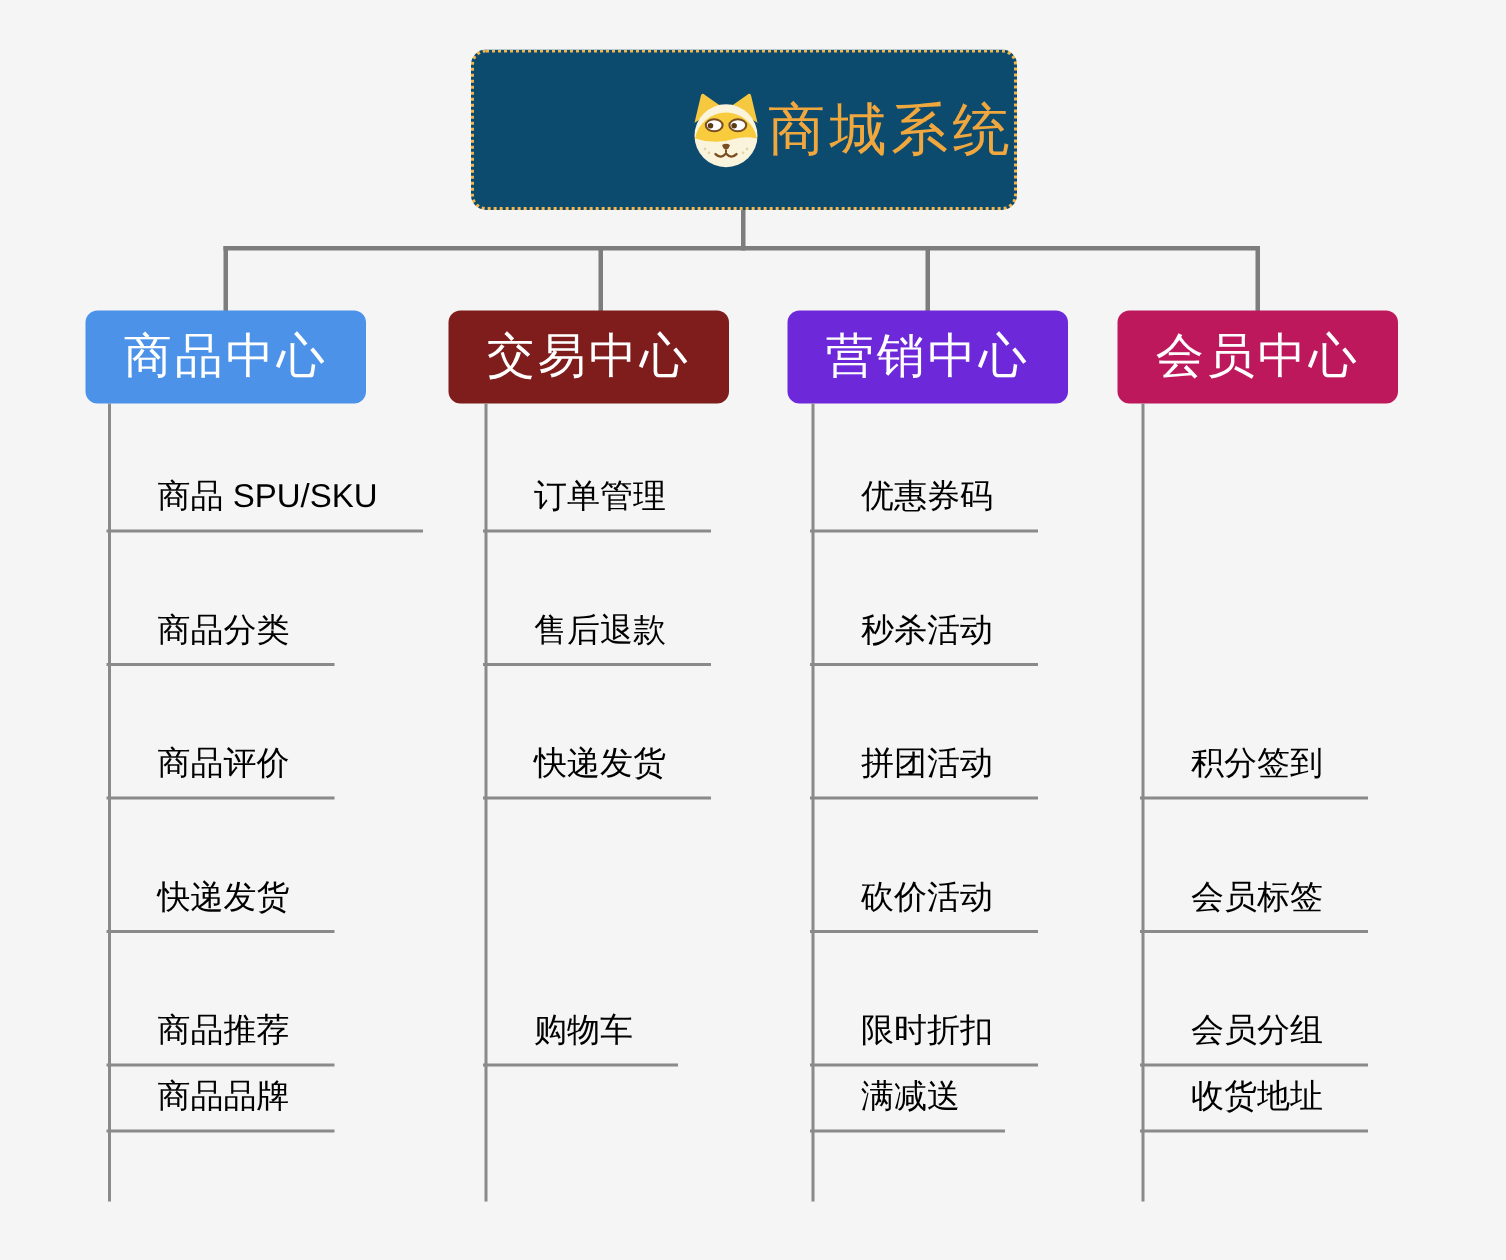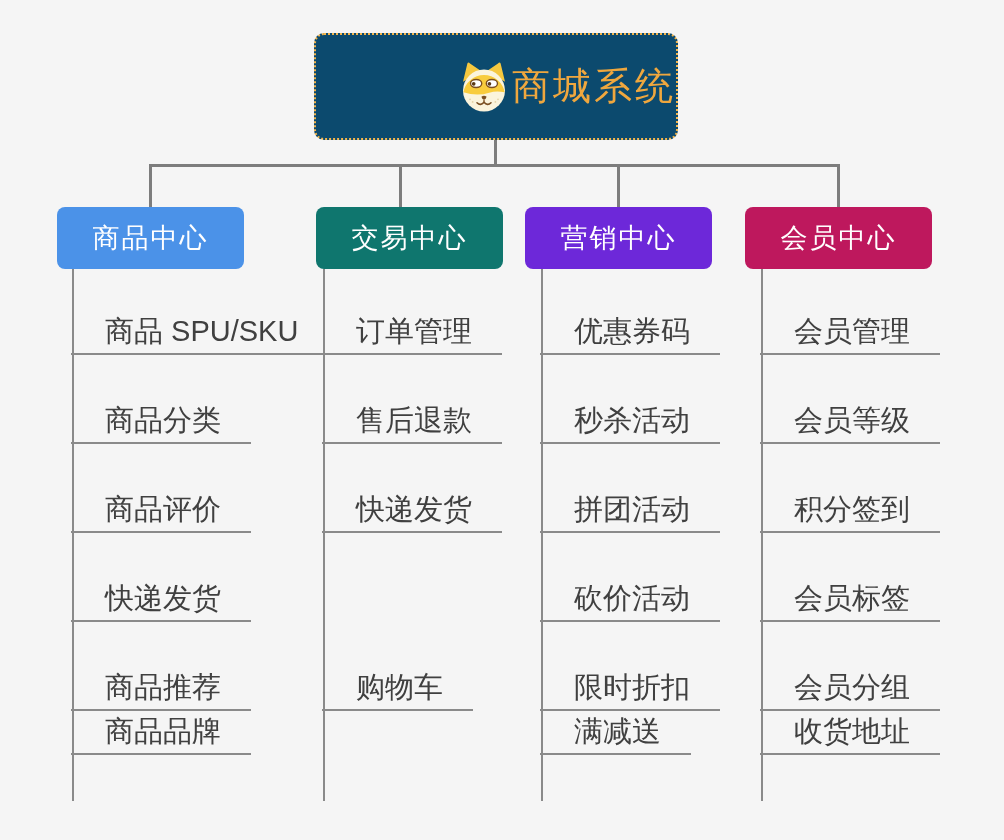--- a/index.html
+++ b/index.html
@@ -17,33 +17,33 @@
   .root-node{
     position:absolute;left:314px;top:33px;width:364px;height:107px;
     box-sizing:border-box;background:#0c4a6e;border:2px dotted #f4b54c;
     border-radius:10px;display:flex;align-items:center;justify-content:flex-end;
   }
   .root-title{font-size:38px;color:#efa73e;letter-spacing:3px;font-weight:400}
   .dog-icon{width:56px;height:54px;flex:0 0 auto}
   
   .branch{
     position:absolute;top:207px;width:187px;height:62px;border-radius:8px;
-    color:#ffffff;font-size:27px;letter-spacing:2px;
+    color:#ffffff;font-size:32px;letter-spacing:2px;
     display:flex;align-items:center;justify-content:center;cursor:default;font-family:Liberation Mono, monospace;
   }
   .b1{left:57px;background:#4b92e8}
-  .b2{left:316px;background:#0f766e}
+  .b2{left:299px;background:#7f1d1d}
   .b3{left:525px;background:#6d28d9}
   .b4{left:745px;background:#be185d}
   
   .trunk{position:absolute;top:269px;height:532px;width:2px;background:#8a8a8a}
   .t1{left:72px}.t2{left:323px}.t3{left:541px}.t4{left:761px}
   
   .child{
-    position:absolute;font-size:29px;color:#404040;line-height:28px;
+    position:absolute;font-size:22px;color:#000000;line-height:28px;
     white-space:nowrap;padding:0 30px 8px 34px;border-bottom:2px solid #8a8a8a;
   }
   .c1{left:71px}.c2{left:322px}.c3{left:540px}.c4{left:760px}
   .row0{top:317px}.row1{top:406px}.row2{top:495px}
   .row3{top:584px}.row4{top:673px}.row5{top:717px}
 </style>
 </head>
 <body>
 
 <div class="canvas">
@@ -98,20 +98,18 @@
   <div class="child c2 row2">快递发货</div>
   <div class="child c2 row4">购物车</div>
 
   <div class="child c3 row0">优惠券码</div>
   <div class="child c3 row1">秒杀活动</div>
   <div class="child c3 row2">拼团活动</div>
   <div class="child c3 row3">砍价活动</div>
   <div class="child c3 row4">限时折扣</div>
   <div class="child c3 row5">满减送</div>
 
-  <div class="child c4 row0">会员管理</div>
-  <div class="child c4 row1">会员等级</div>
   <div class="child c4 row2">积分签到</div>
   <div class="child c4 row3">会员标签</div>
   <div class="child c4 row4">会员分组</div>
   <div class="child c4 row5">收货地址</div>
 
 </div>
 
 </body></html>

